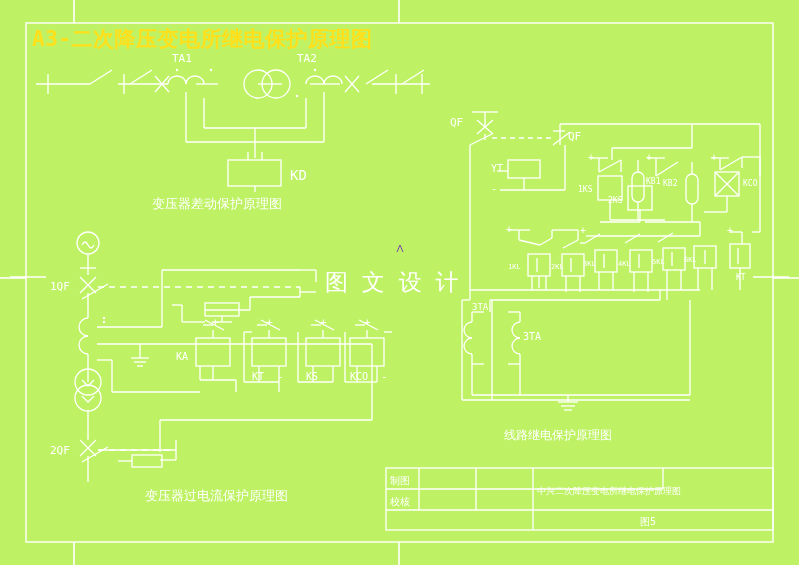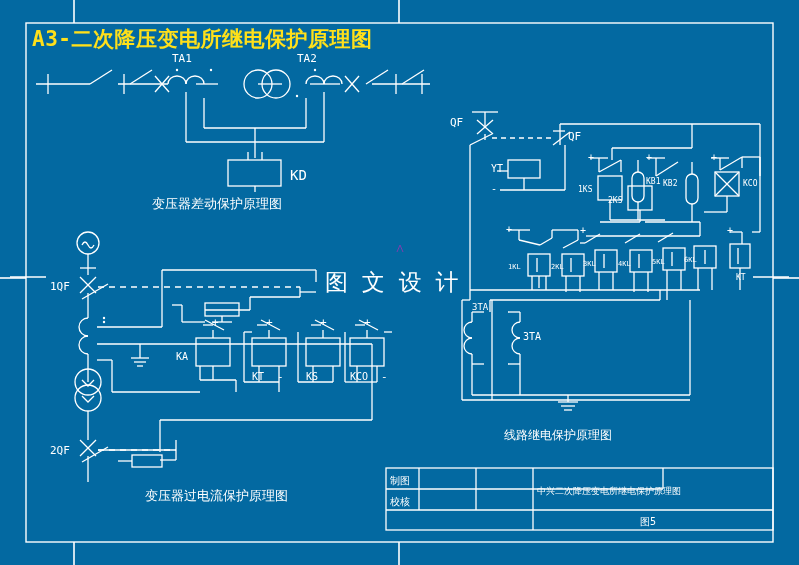--- a/index.html
+++ b/index.html
@@ -1,18 +1,18 @@
 <!DOCTYPE html>
 <html><head>
 <meta charset="utf-8">
 <style>
   html,body{margin:0;padding:0;background:#000;}
   body{width:799px;height:565px;overflow:hidden;
        font-family:"DejaVu Sans Mono","Liberation Mono",monospace;}
-  #stage{position:relative;width:799px;height:565px;background:#0369a1;}
+  #stage{position:relative;width:799px;height:565px;background:#bef264;}
   svg#cad{position:absolute;left:0;top:0;width:799px;height:565px;display:block;}
   .ttl{fill:#ffe01a;}
   .wm{fill:#ffffff;}
   text{font-family:"DejaVu Sans Mono","Liberation Mono",monospace;}
 </style>
 </head>
 <body>
 
 <div id="stage">
 <svg id="cad" viewBox="0 0 799 565">

